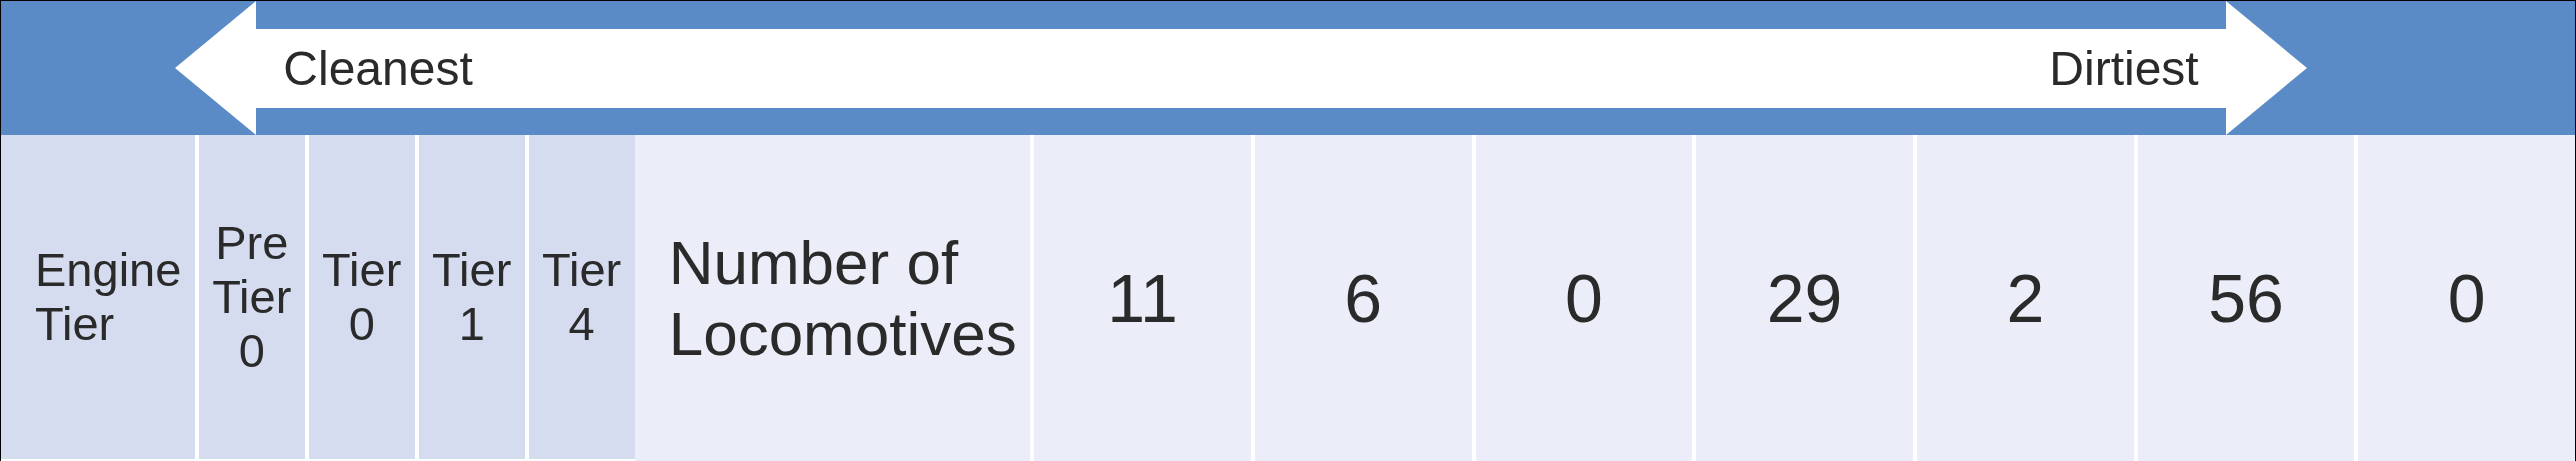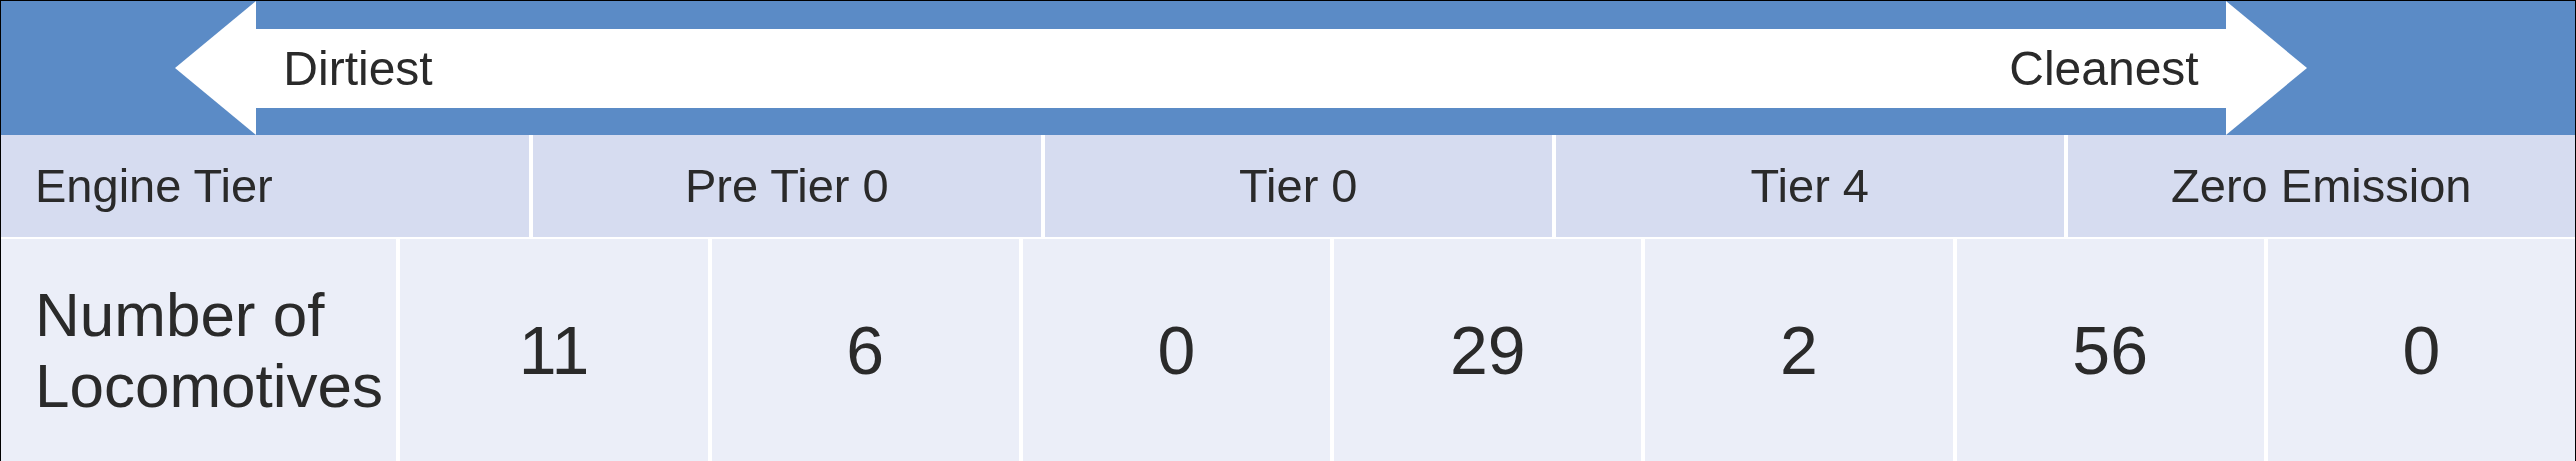--- a/index.html
+++ b/index.html
@@ -57,21 +57,21 @@
       border-right: 81px solid #fff;
       margin-left: -0.7px;
     }
     .arrow-head-right {
       border-left: 81px solid #fff;
       margin-right: -0.7px;
     }
     .table-area {
       flex: 1;
       display: flex;
-      flex-direction: column;
+      flex-direction: row;
     }
     .row {
       display: flex;
       width: 100%;
     }
     .header-row {
       background: #d6dcf0;
       flex: 0 0 104px;
       border-bottom: 2.7px solid #fff;
     }
@@ -110,34 +110,34 @@
   </style>
 </head>
 <body>
 
 <div class="container">
 
   <div class="arrow-band">
     <div class="arrow">
       <div class="arrow-head-left"></div>
       <div class="arrow-body">
+        <span class="arrow-label">Cleanest</span>
         <span class="arrow-label">Dirtiest</span>
-        <span class="arrow-label">Cleanest</span>
       </div>
       <div class="arrow-head-right"></div>
     </div>
   </div>
 
   <div class="table-area">
     <div class="row header-row">
       <div class="cell label-cell">Engine Tier</div>
       <div class="cell">Pre Tier 0</div>
       <div class="cell">Tier 0</div>
+      <div class="cell">Tier 1</div>
       <div class="cell">Tier 4</div>
-      <div class="cell">Zero Emission</div>
     </div>
     <div class="row data-row">
       <div class="cell label-cell">Number of Locomotives</div>
       <div class="cell">11</div>
       <div class="cell">6</div>
       <div class="cell">0</div>
       <div class="cell">29</div>
       <div class="cell">2</div>
       <div class="cell">56</div>
       <div class="cell">0</div>

